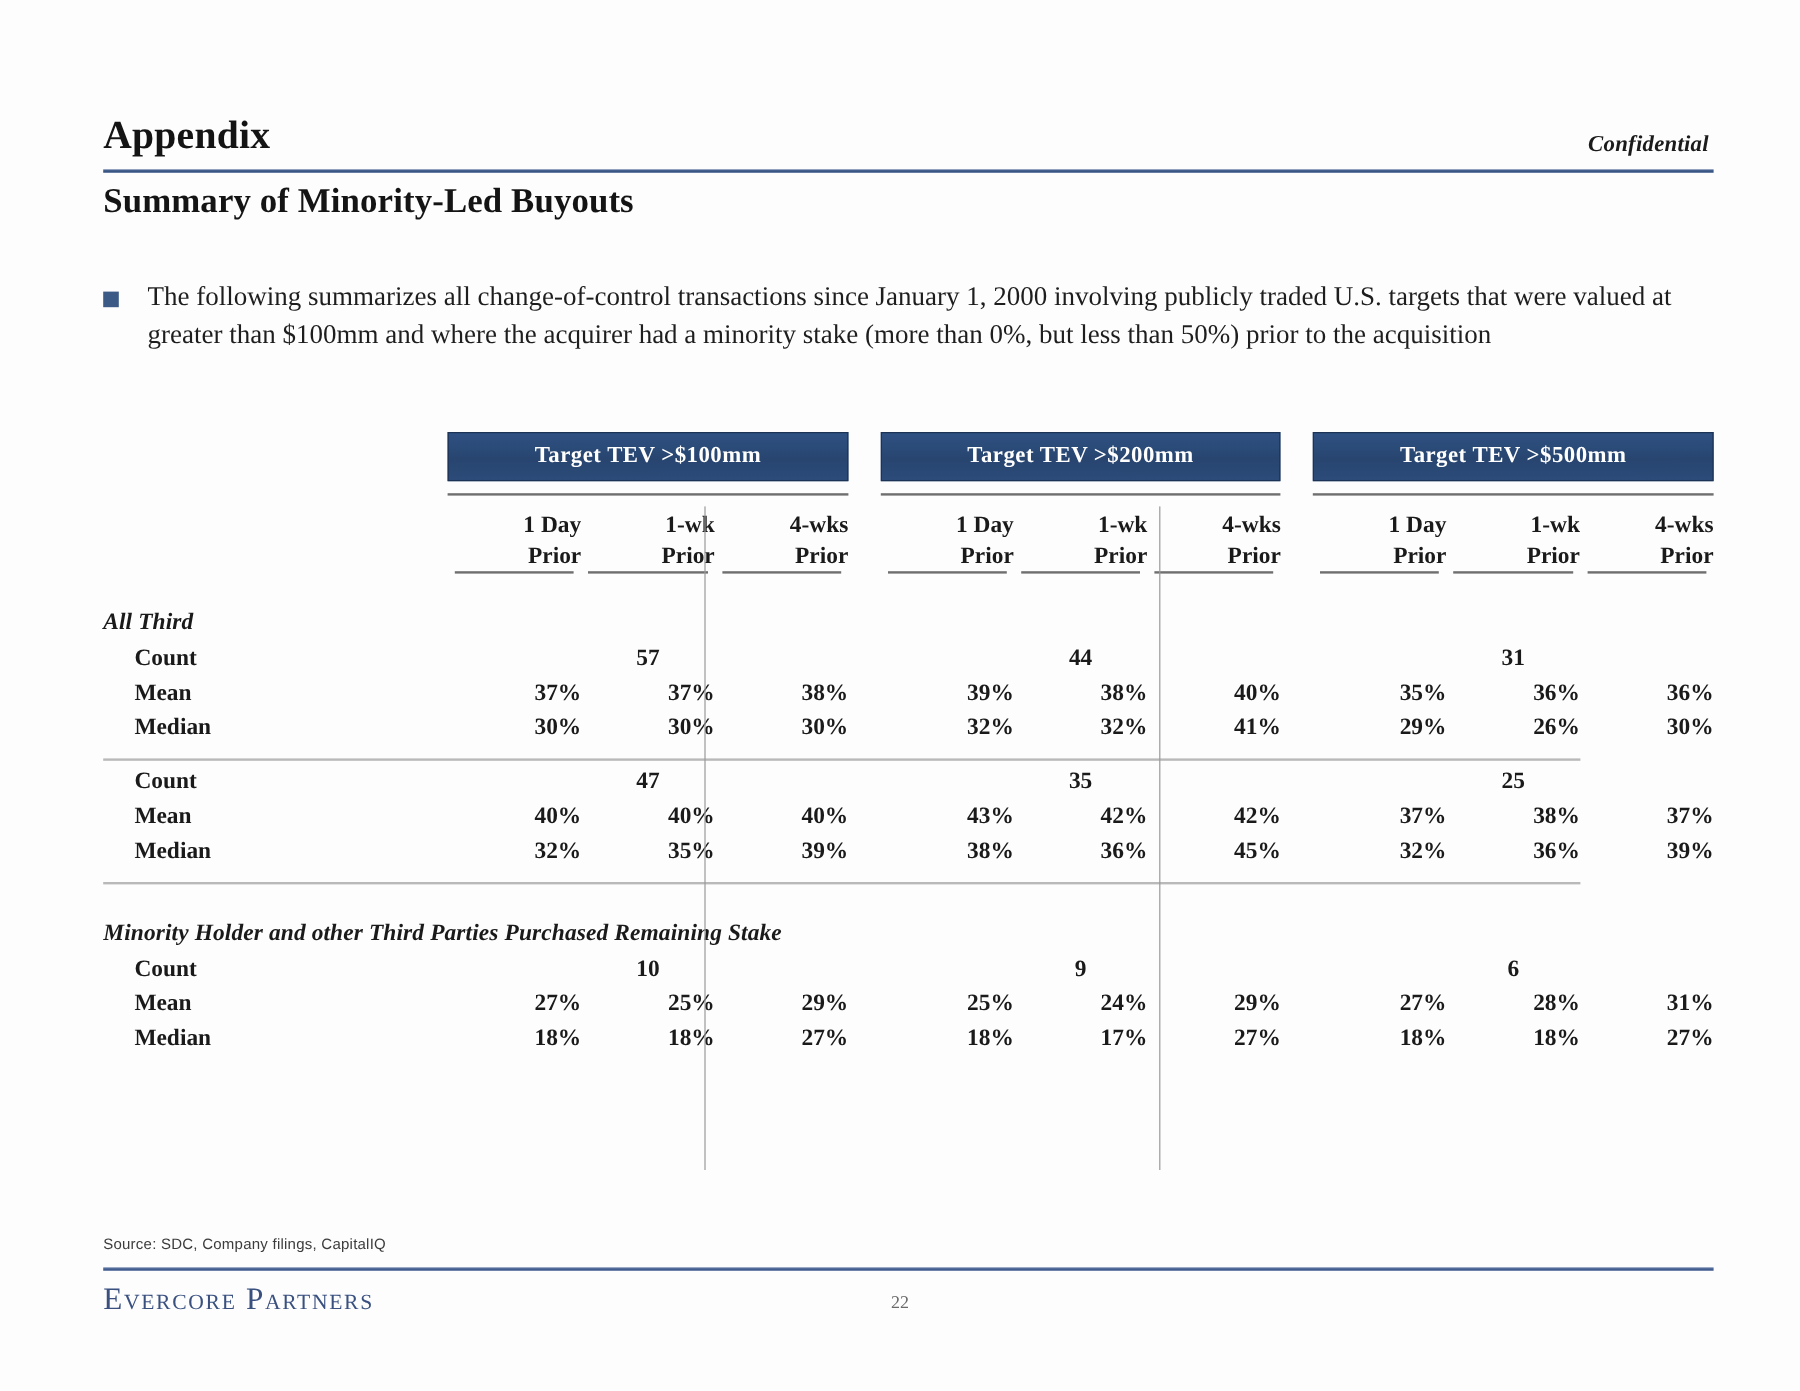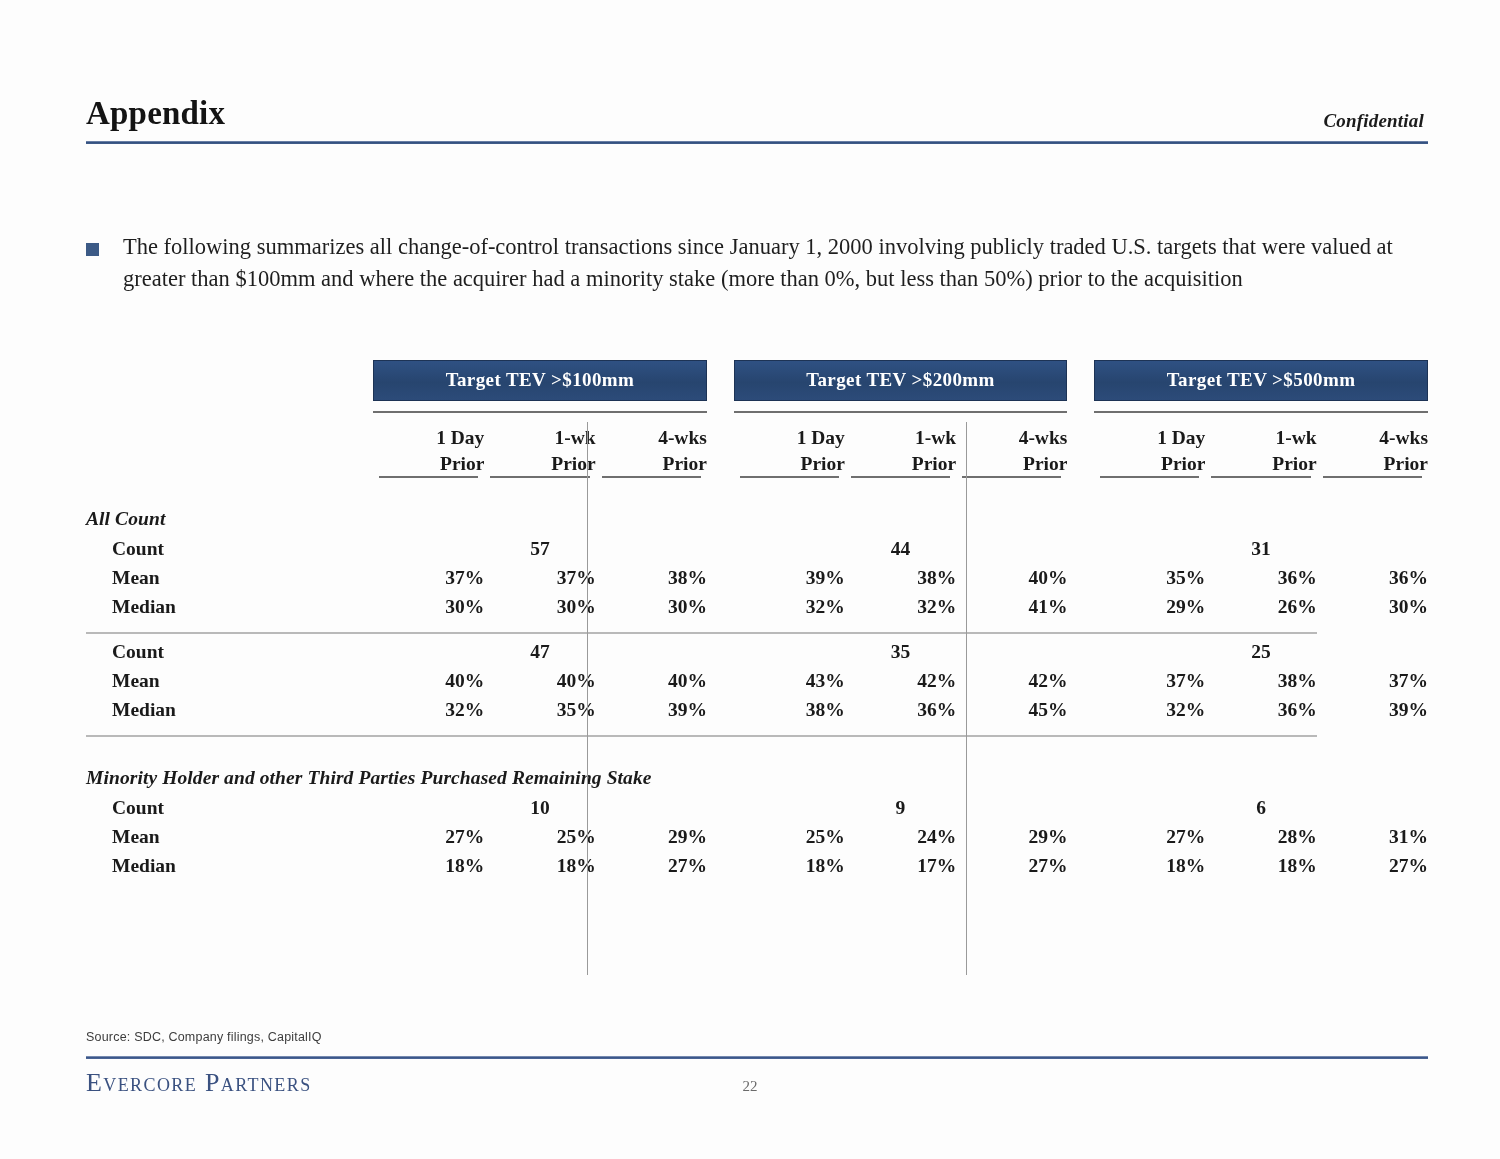--- a/index.html
+++ b/index.html
@@ -238,20 +238,21 @@
 </head>
 <body>
 
 <div class="page">
 
   <div class="header-zone">
     <div class="appendix-title">Appendix</div>
     <div class="confidential">Confidential</div>
   </div>
   <div class="header-rule"></div>
+  <div class="page-title">Summary of Minority-Led Buyouts</div>
 
   <div class="bullet-row">
     <div class="bullet-marker"></div>
     <div class="bullet-text">The following summarizes all change-of-control transactions since January 1, 2000 involving publicly traded U.S. targets that were valued at greater than $100mm and where the acquirer had a minority stake (more than 0%, but less than 50%) prior to the acquisition</div>
   </div>
 
   <div class="table-zone">
     <table class="stats">
       <colgroup>
         <col class="label-col">
@@ -345,21 +346,21 @@
               <div class="rule-inner" style="margin: 0px 6px;"></div>
             </td>
             <td>
               <div class="rule-inner" style="margin: 0px 6px;"></div>
             </td>
             <td>
               <div class="rule-inner" style="margin: 0px 6px;"></div>
             </td>
           </tr>
           <tr>
-            <td class="group-title" colspan="11">All Count</td>
+            <td class="group-title" colspan="11">All Third</td>
           </tr>
           <tr>
             <td class="row-label">Count</td>
             <td class="count-num" colspan="3">57</td>
             <td></td>
             <td class="count-num" colspan="3">44</td>
             <td></td>
             <td class="count-num" colspan="3">31</td>
           </tr>
           <tr>

